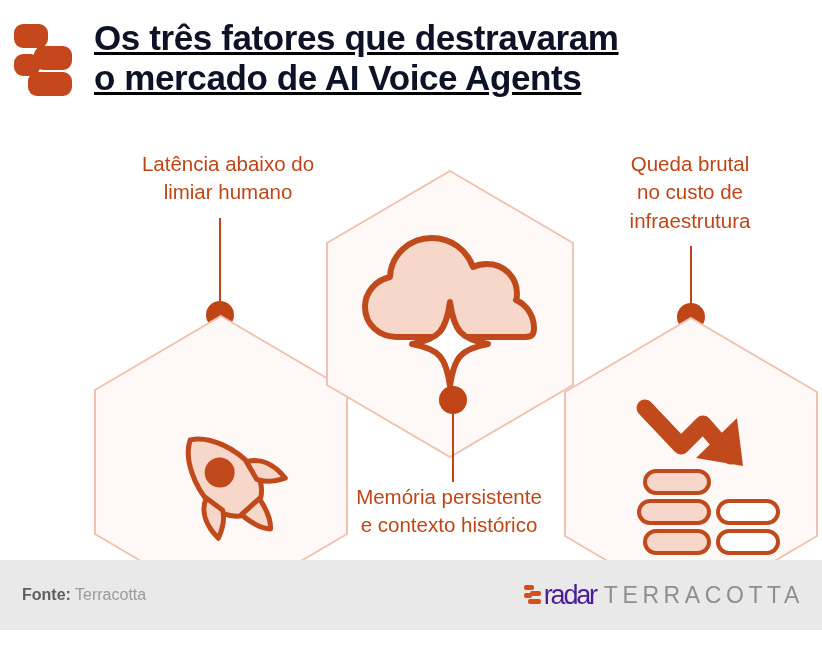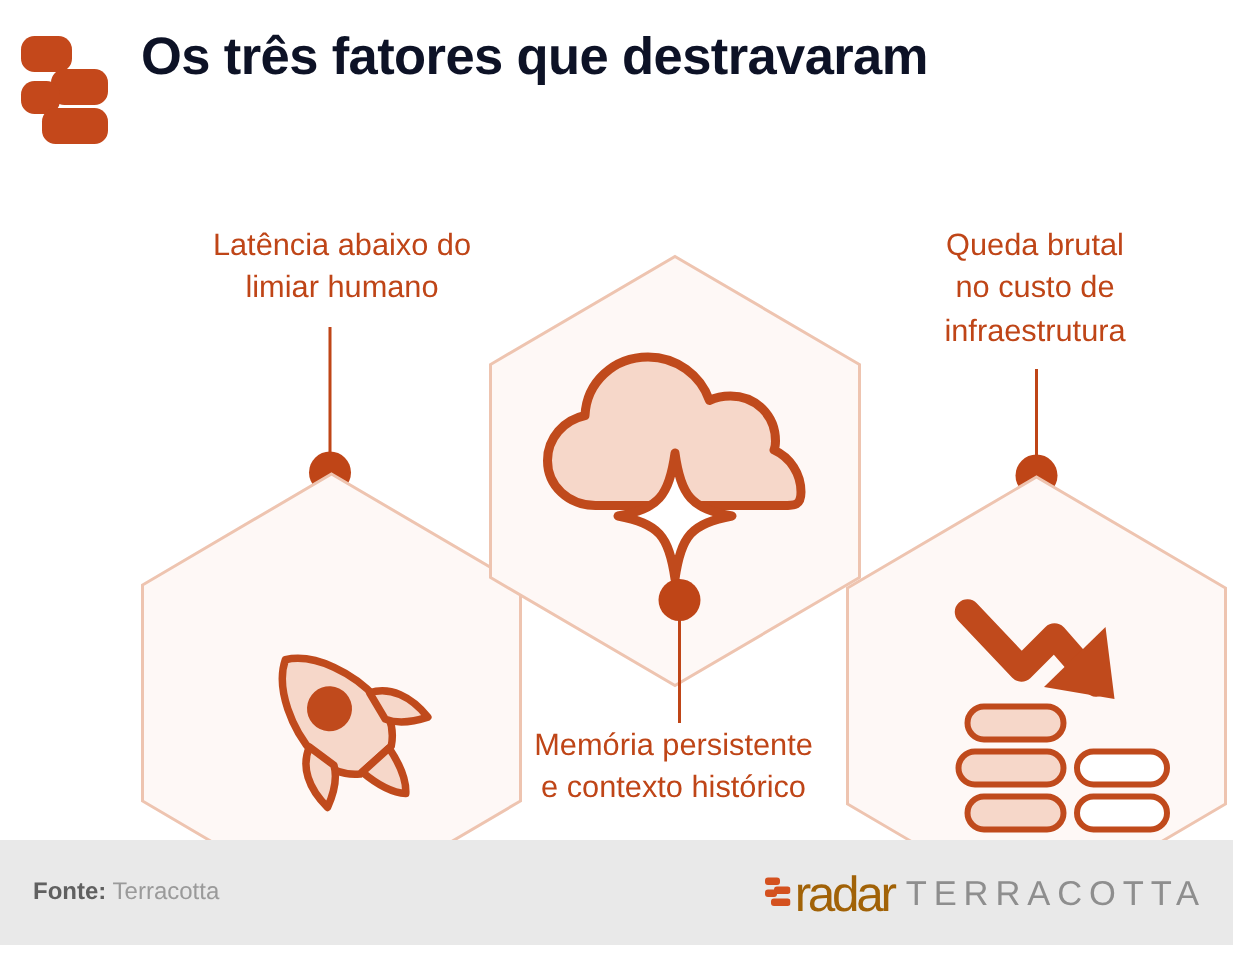--- a/index.html
+++ b/index.html
@@ -18,20 +18,21 @@
   
   #header {
     position: absolute;
     left: 0; top: 0;
     width: 822px;
     height: 128px;
     display: flex;
     align-items: flex-start;
     padding-top: 22px;
     box-sizing: border-box;
+    text-decoration: underline;
   }
   #brand-mark {
     width: 62px;
     height: 76px;
     margin-left: 12px;
     flex: 0 0 auto;
   }
   #title-block {
     margin-left: 20px;
     margin-top: -4px;
@@ -112,22 +113,22 @@
     display: flex;
     align-items: center;
     gap: 8px;
   }
   #radar-wordmark {
     display: flex;
     align-items: center;
     gap: 3px;
   }
   #radar-text {
-    font-size: 33px;
-    color: #a16207;
+    font-size: 27px;
+    color: #4c1d95;
     letter-spacing: -2.2px;
     font-weight: 500;
     line-height: 1;
   }
   #terracotta-text {
     font-size: 23px;
     color: #8e8e8e;
     letter-spacing: 4.6px;
     line-height: 1;
     font-weight: 300;
@@ -140,20 +141,21 @@
 
   <svg id="brand-mark" viewBox="0 0 62 76">
     <rect x="2" y="2" width="34" height="24" rx="9" fill="#c4481b"></rect>
     <rect x="22" y="24" width="38" height="24" rx="9" fill="#c4481b"></rect>
     <rect x="2" y="32" width="26" height="22" rx="9" fill="#c4481b"></rect>
     <rect x="16" y="50" width="44" height="24" rx="9" fill="#c4481b"></rect>
   </svg>
 
   <div id="title-block">
     <div class="title-line">Os três fatores que destravaram</div>
+    <div class="title-line">o mercado de AI Voice Agents</div>
   </div>
 
 </div>
 
 <div id="stage">
 
   <div class="node">
 
     <div class="caption" style="left:-20px; top:22px; width:400px;">
       <div>Latência abaixo do</div>

